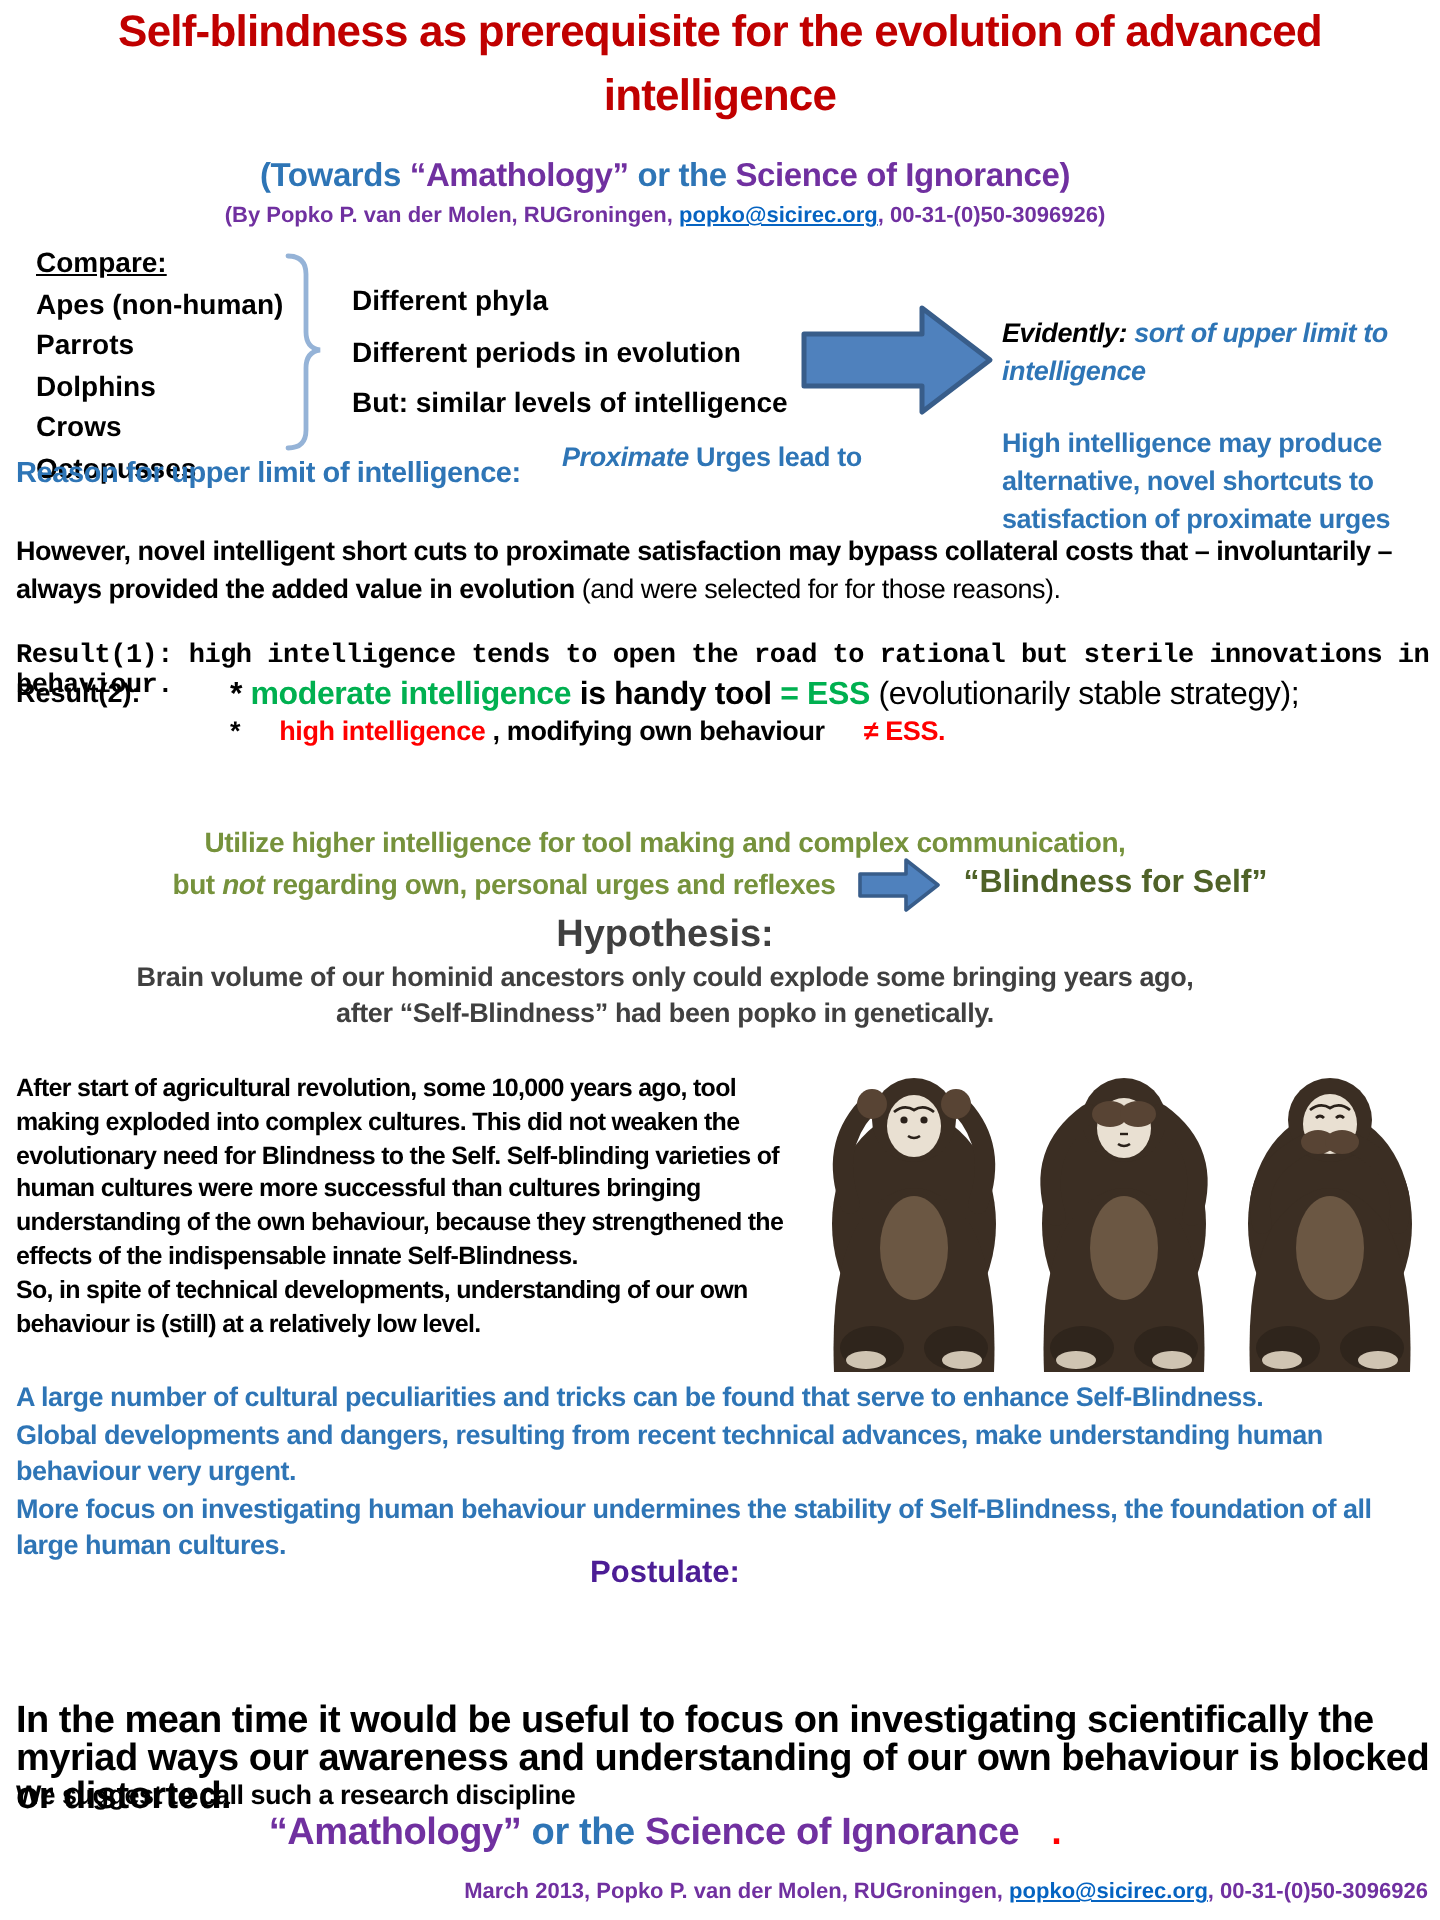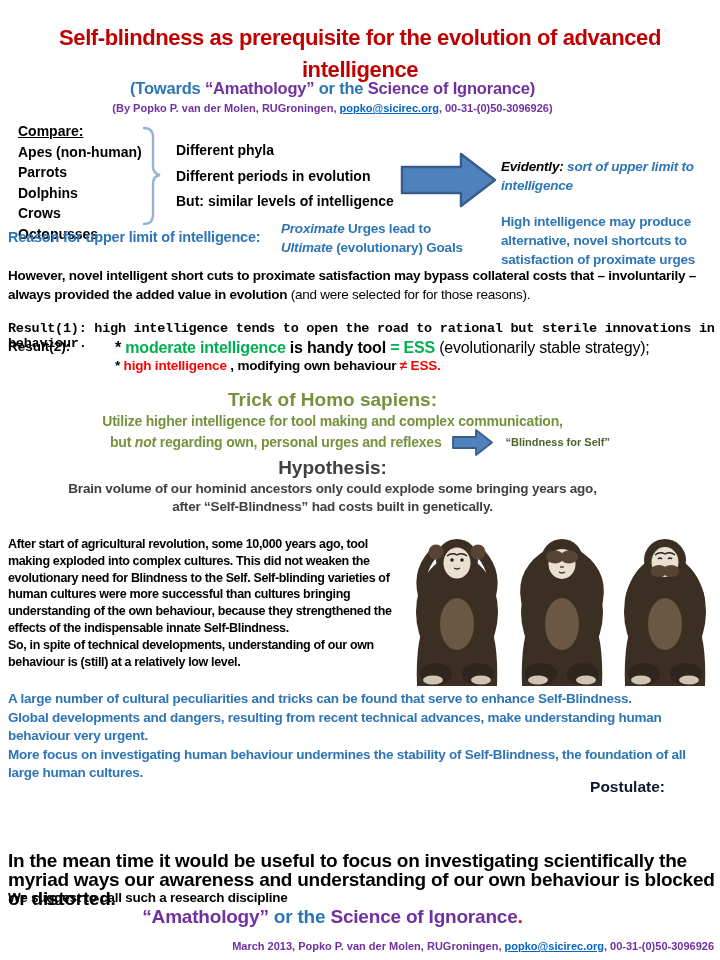--- a/index.html
+++ b/index.html
@@ -6,26 +6,26 @@
   #slide{
     position:relative;width:720px;height:960px;background:#ffffff;
     font-family:"Liberation Sans","DejaVu Sans",sans-serif;
     overflow:hidden;margin:0 auto;
   }
   #slide *{box-sizing:border-box;}
   .b{font-weight:bold;}
   .abs{position:absolute;}
   .ctr{left:0;width:665px;text-align:center;}
 
-  .title{top:22px;left:10px;width:700px;text-align:center;color:#C00000;
+  .title{top:0;left:10px;width:700px;text-align:center;color:#C00000;
          font-weight:bold;font-size:22px;line-height:32px;letter-spacing:-0.4px;}
   .subtitle{top:79px;font-weight:bold;font-size:16.5px;letter-spacing:-0.2px;}
   .blue{color:#2E75B6;}
   .purple{color:#7030A0;}
-  .red{color:#FF0000;}
+  .red{color:#FF0000;margin-left:16px;}
   .darkred{color:#404040;}
   .olive{color:#76923C;}
   .darkgreen{color:#4F6228;}
   .green{color:#00B050;}
   .byline{top:102px;font-weight:bold;font-size:11px;color:#7030A0;}
   .email-link{color:#0563C1;text-decoration:underline;cursor:pointer;}
 
   .compare{left:18px;top:121px;font-weight:bold;font-size:14px;line-height:20.5px;color:#000;}
   .compare .hdr{text-decoration:underline;}
   .brace{left:139px;top:126px;}
@@ -42,33 +42,33 @@
 
   .result1{left:8px;top:321px;font-weight:bold;font-size:13.5px;letter-spacing:-0.25px;color:#000;font-family:Liberation Mono, monospace;}
   .r2label{left:8px;top:339px;font-weight:bold;font-size:13.5px;color:#000;}
   .r2a{left:115px;top:339px;font-weight:bold;font-size:16px;letter-spacing:-0.2px;color:#000;}
   .r2b{left:115px;top:358px;font-weight:bold;font-size:13.5px;letter-spacing:-0.2px;color:#000;}
 
   .trick-h{top:389px;font-weight:bold;font-size:19px;}
   .trick-l1{top:413px;font-weight:bold;font-size:14px;letter-spacing:-0.2px;}
   .trick-l2{top:428px;left:0;width:720px;display:flex;justify-content:center;align-items:center;gap:11px;height:28px;}
   .trick-l2 .g{font-weight:bold;font-size:14px;letter-spacing:-0.2px;}
-  .trick-l2 .res{font-weight:bold;font-size:11px;}
+  .trick-l2 .res{font-weight:bold;font-size:16px;}
 
   .hyp-h{top:457px;font-weight:bold;font-size:19px;}
   .hyp-l1{top:481px;font-weight:bold;font-size:13.5px;letter-spacing:-0.2px;}
   .hyp-l2{top:499px;font-weight:bold;font-size:13.5px;letter-spacing:-0.2px;}
 
   .agri{left:8px;top:536px;width:398px;font-weight:bold;font-size:12.5px;line-height:16.8px;
         letter-spacing:-0.35px;color:#000;white-space:pre-line;}
   .monkeys{left:404px;top:524px;}
 
   .bluepara{left:8px;top:690px;width:712px;font-weight:bold;font-size:13.5px;line-height:18.6px;
             letter-spacing:-0.25px;white-space:pre-line;}
-  .post-h{top:778px;font-weight:bold;font-size:15.5px;color:#0f172a;text-align:right;}
+  .post-h{top:778px;font-weight:bold;font-size:15.5px;color:#4c1d95;}
   .post-b{left:8px;top:798px;width:710px;font-weight:bold;font-size:13.5px;line-height:19px;letter-spacing:-0.25px;color:#000;}
   .meantime{left:8px;top:851px;width:712px;font-weight:bold;font-size:19px;line-height:19px;letter-spacing:-0.25px;color:#000;}
   .suggest{left:8px;top:890px;font-weight:bold;font-size:13.5px;letter-spacing:-0.25px;color:#000;}
   .amath{top:906px;font-weight:bold;font-size:19px;letter-spacing:-0.2px;}
   .footer{top:940px;left:20px;width:694px;text-align:right;font-weight:bold;font-size:11px;color:#7030A0;}
 </style>
 </head>
 <body>
 
 <div id="slide">
@@ -109,53 +109,51 @@
   <div class="abs evidently">
     <span class="b" style="color:#000;">Evidently: </span><span class="blue">sort of upper limit to intelligence</span>
   </div>
 
   <div class="abs high-note blue">High intelligence may produce alternative, novel shortcuts to satisfaction of proximate urges</div>
 
   <div class="abs reason blue">Reason for upper limit of intelligence:</div>
 
   <div class="abs proximate blue">
     <div><span class="ital">Proximate</span><span> Urges lead to</span></div>
-    <div><span class="ital">Ultimate</span><span> (evolutionary) Goals</span></div>
   </div>
 
   <div class="abs however">
     <span class="b">However, novel intelligent short cuts to  proximate satisfaction may  bypass collateral costs that   – involuntarily – always provided the added value in evolution </span><span class="normal-w">(and were selected for for those reasons).</span>
   </div>
 
   <div class="abs result1">Result(1): high intelligence tends to open the road to  rational but sterile innovations in behaviour.</div>
 
   <div class="abs r2label">Result(2):</div>
 
   <div class="abs r2a">
     <span>* </span><span class="green">moderate intelligence</span><span> is handy tool </span><span class="green">= ESS</span><span class="normal-w"> (evolutionarily stable strategy);</span>
   </div>
 
   <div class="abs r2b">
     <span>* </span><span class="red">high intelligence</span><span> , modifying own behaviour </span><span class="red">≠ ESS.</span>
   </div>
 
-  <div class="abs ctr trick-h olive">Trick of Homo sapiens:</div>
   <div class="abs ctr trick-l1 olive">Utilize higher intelligence for tool making and complex communication,</div>
 
   <div class="abs trick-l2">
     <span class="g olive"><span>but </span><span class="ital">not</span><span> regarding own, personal  urges and reflexes</span></span>
     <svg width="42" height="27" viewBox="0 0 42 27">
       <polygon points="1,8 24,8 24,1 40,13.5 24,26 24,19 1,19" fill="#4F81BD" stroke="#385D8A" stroke-width="1.8" stroke-linejoin="round"></polygon>
     </svg>
     <span class="res darkgreen">“Blindness for Self”</span>
   </div>
 
   <div class="abs ctr hyp-h darkred">Hypothesis:</div>
   <div class="abs ctr hyp-l1 darkred">Brain volume of our hominid ancestors only could explode some bringing years ago,</div>
-  <div class="abs ctr hyp-l2 darkred">after “Self-Blindness” had costs built in genetically.</div>
+  <div class="abs ctr hyp-l2 darkred">after “Self-Blindness” had been popko in genetically.</div>
 
   <div class="abs agri">After  start of agricultural  revolution,  some 10,000 years ago,  tool making  exploded  into complex cultures.  This  did not weaken  the evolutionary  need  for Blindness  to the Self. Self-blinding  varieties of human cultures  were more successful  than cultures  bringing understanding  of the own  behaviour,  because  they strengthened the effects  of the indispensable   innate Self-Blindness.
 So, in spite  of technical  developments,  understanding  of our own behaviour  is (still)  at a  relatively low level.</div>
 
   <svg class="abs monkeys" width="316" height="170" viewBox="0 0 316 170">
 
     <g transform="translate(5,0)">
       <ellipse cx="48" cy="88" rx="41" ry="56" fill="#3b2e23"></ellipse>
       <path d="M8,162 Q6,112 20,88 Q34,70 48,70 Q62,70 76,88 Q90,112 88,162 Z" fill="#3b2e23"></path>
       <circle cx="48" cy="36" r="21" fill="#3b2e23"></circle>

